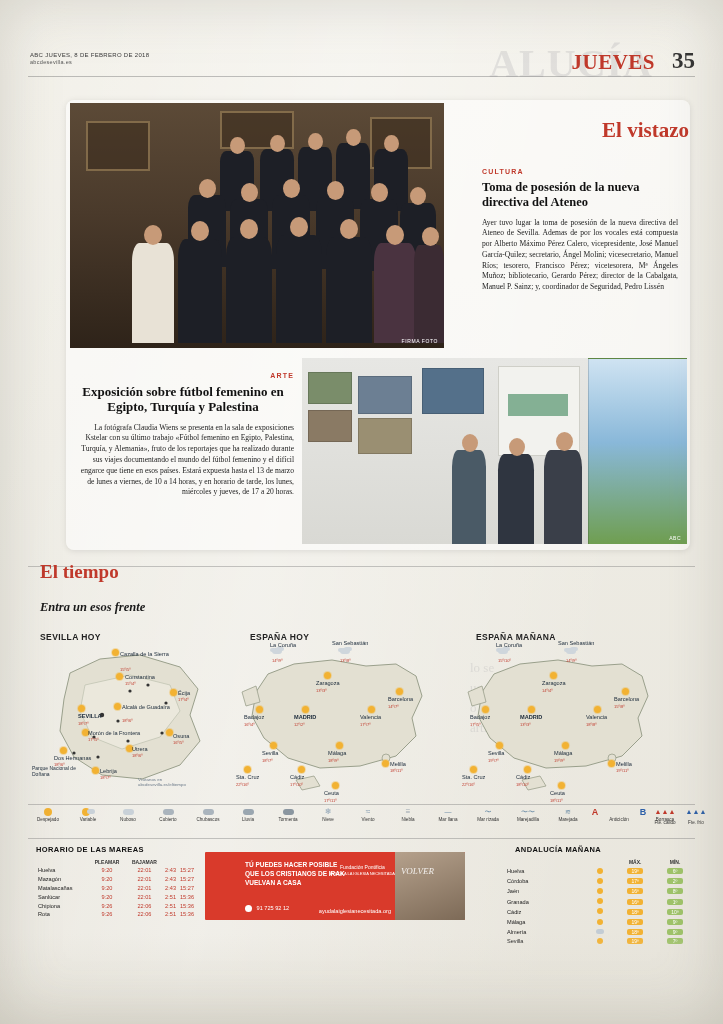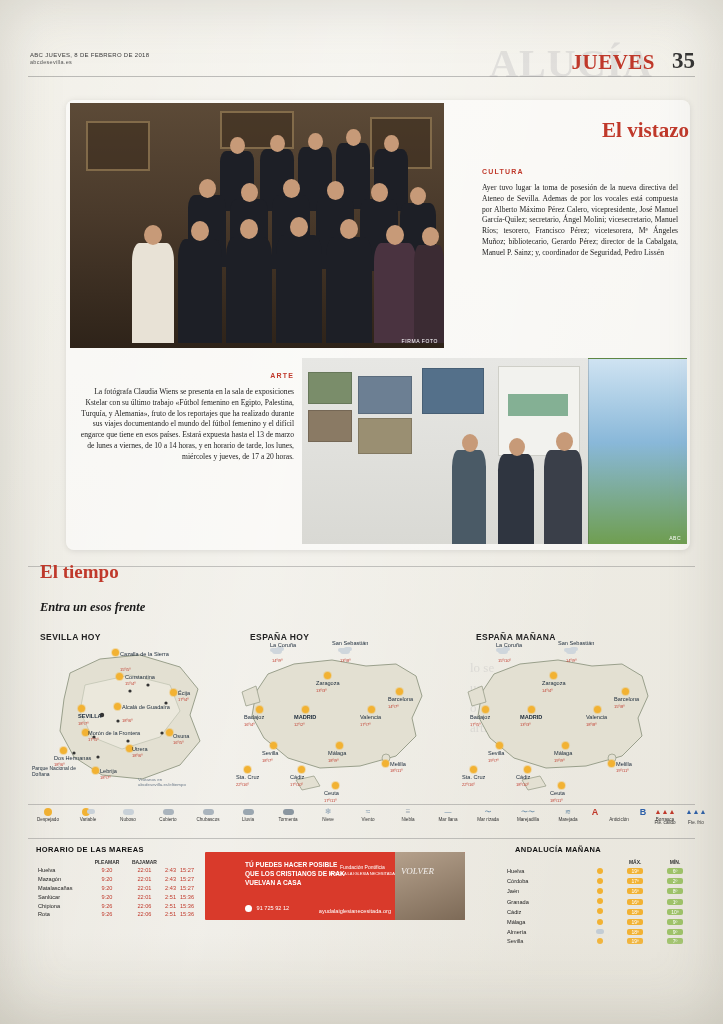--- a/index.html
+++ b/index.html
@@ -209,20 +209,21 @@
     <div class="suit" style="left:304px;top:140px;width:42px;height:100px;background:#4a3340;"></div>
     <div class="head" style="left:316px;top:122px;width:18px;height:20px;"></div>
     <div class="suit" style="left:344px;top:142px;width:30px;height:98px;background:#3b2b33;"></div>
     <div class="head" style="left:352px;top:124px;width:17px;height:19px;"></div>
 
     <div id="p1-caption">FIRMA FOTO</div>
   </div>
 
   <div id="cultura">
     <div class="kicker">CULTURA</div>
+    <div class="headline">Toma de posesión de la nueva directiva del Ateneo</div>
     <div class="body">Ayer tuvo lugar la toma de posesión de la nueva directiva del Ateneo de Sevilla. Ademas de por los vocales está compuesta por Alberto Máximo Pérez Calero, vicepresidente, José Manuel García-Quilez; secretario, Ángel Molini; vicesecretario, Manuel Ríos; tesorero, Francisco Pérez; vicetesorera, Mª Ángeles Muñoz; bibliotecario, Gerardo Pérez; director de la Cabalgata, Manuel P. Sainz; y, coordinador de Seguridad, Pedro Lissén</div>
   </div>
 
   <div id="photo2">
     <div class="p2-wall"></div>
     <div class="p2-pic" style="left:6px;top:14px;width:42px;height:30px;background:#7a8d6a;"></div>
     <div class="p2-pic" style="left:6px;top:52px;width:42px;height:30px;background:#8a7a64;"></div>
     <div class="p2-pic" style="left:56px;top:18px;width:52px;height:36px;background:#6c7f93;"></div>
     <div class="p2-pic" style="left:56px;top:60px;width:52px;height:34px;background:#9a8f72;"></div>
     <div class="p2-pic" style="left:120px;top:10px;width:60px;height:44px;background:#54708a;"></div>
@@ -235,20 +236,21 @@
     <div class="suit" style="left:196px;top:96px;width:36px;height:90px;background:#2f3540;"></div>
     <div class="head" style="left:207px;top:80px;width:16px;height:18px;"></div>
     <div class="suit" style="left:242px;top:92px;width:38px;height:94px;background:#3a3f49;"></div>
     <div class="head" style="left:254px;top:74px;width:17px;height:19px;"></div>
 
     <div id="p2-caption">ABC</div>
   </div>
 
   <div id="arte">
     <div class="kicker">ARTE</div>
+    <div class="headline">Exposición sobre fútbol femenino en Egipto, Turquía y Palestina</div>
     <div class="body">La fotógrafa Claudia Wiens se presenta en la sala de exposiciones Kstelar con su último trabajo «Fútbol femenino en Egipto, Palestina, Turquía, y Alemania», fruto de los reportajes que ha realizado durante sus viajes documentando el mundo del fútbol femenino y el difícil engarce que tiene en esos países. Estará expuesta hasta el 13 de marzo de lunes a viernes, de 10 a 14 horas, y en horario de tarde, los lunes, miércoles y jueves, de 17 a 20 horas.</div>
   </div>
 
   <div id="rule-tiempo"></div>
   <div id="tiempo-title">El tiempo</div>
   <div id="tiempo-sub">Entra un esos frente</div>
 
   <div class="map-title" style="left:40px;top:632px;">SEVILLA HOY</div>
   <div class="mapbox" style="left:30px;top:645px;width:200px;height:155px;">
     <svg class="map-svg" width="200" height="155" viewBox="0 0 200 155" aria-hidden="true">

